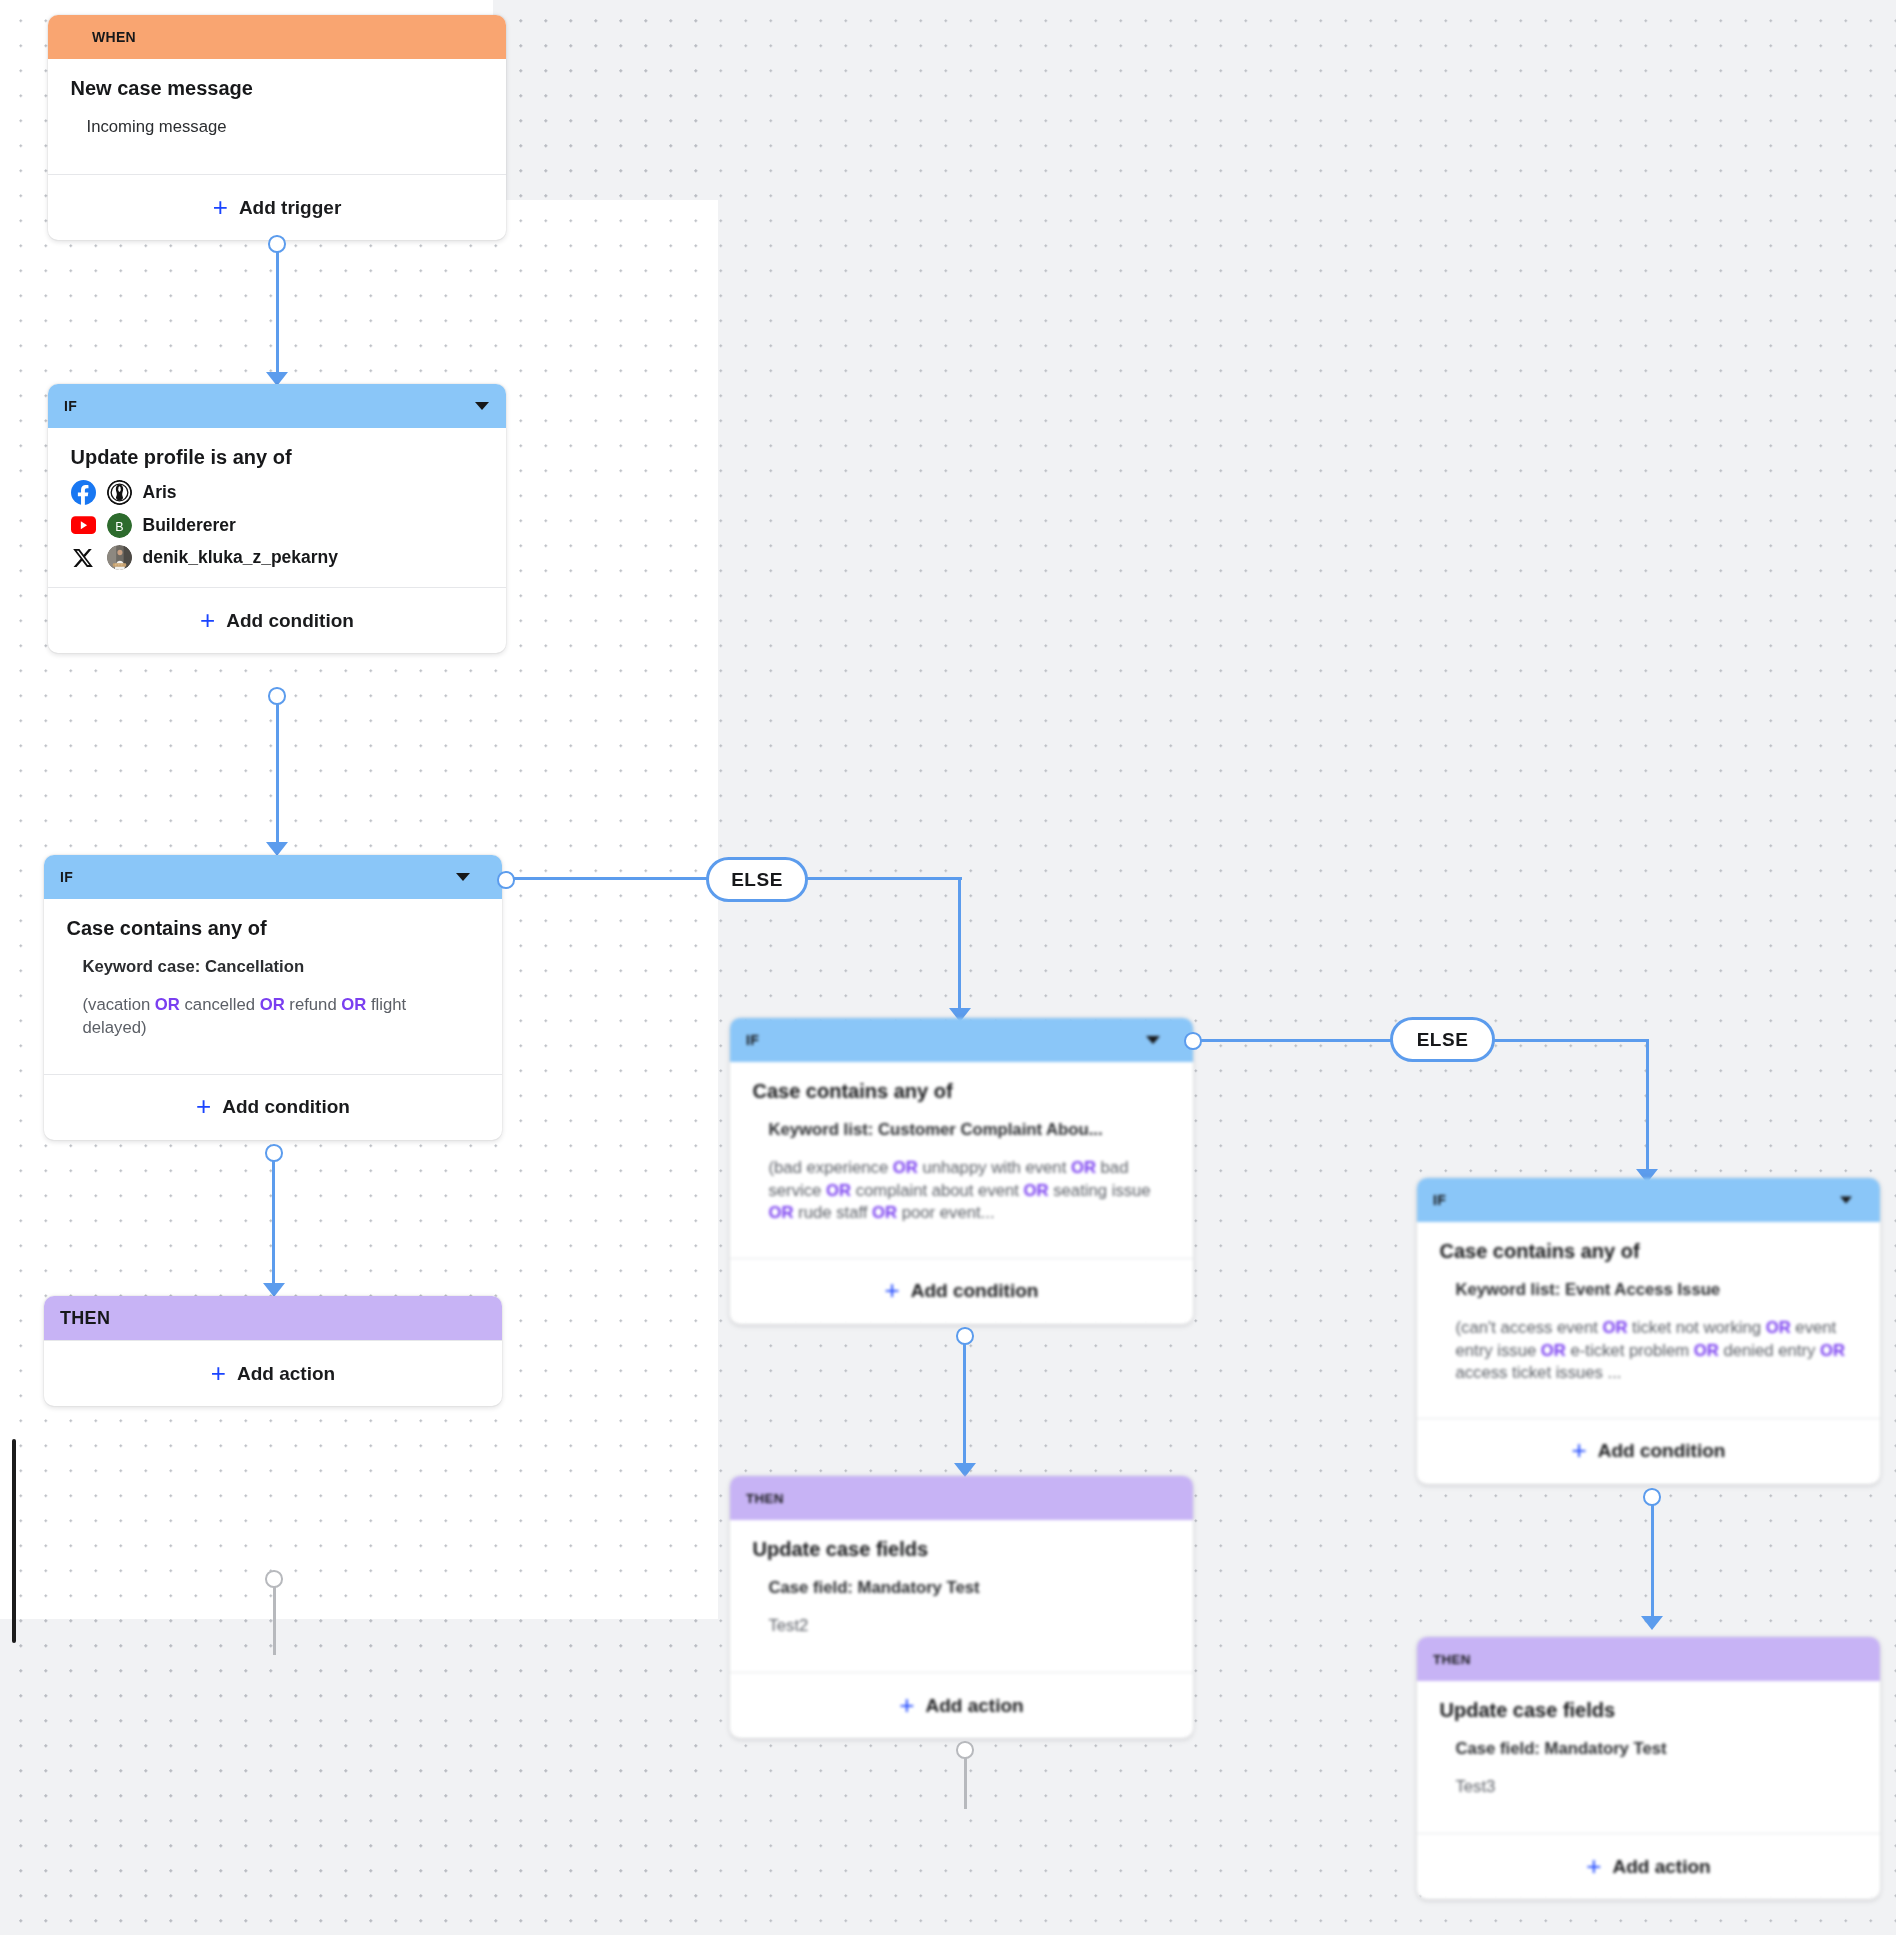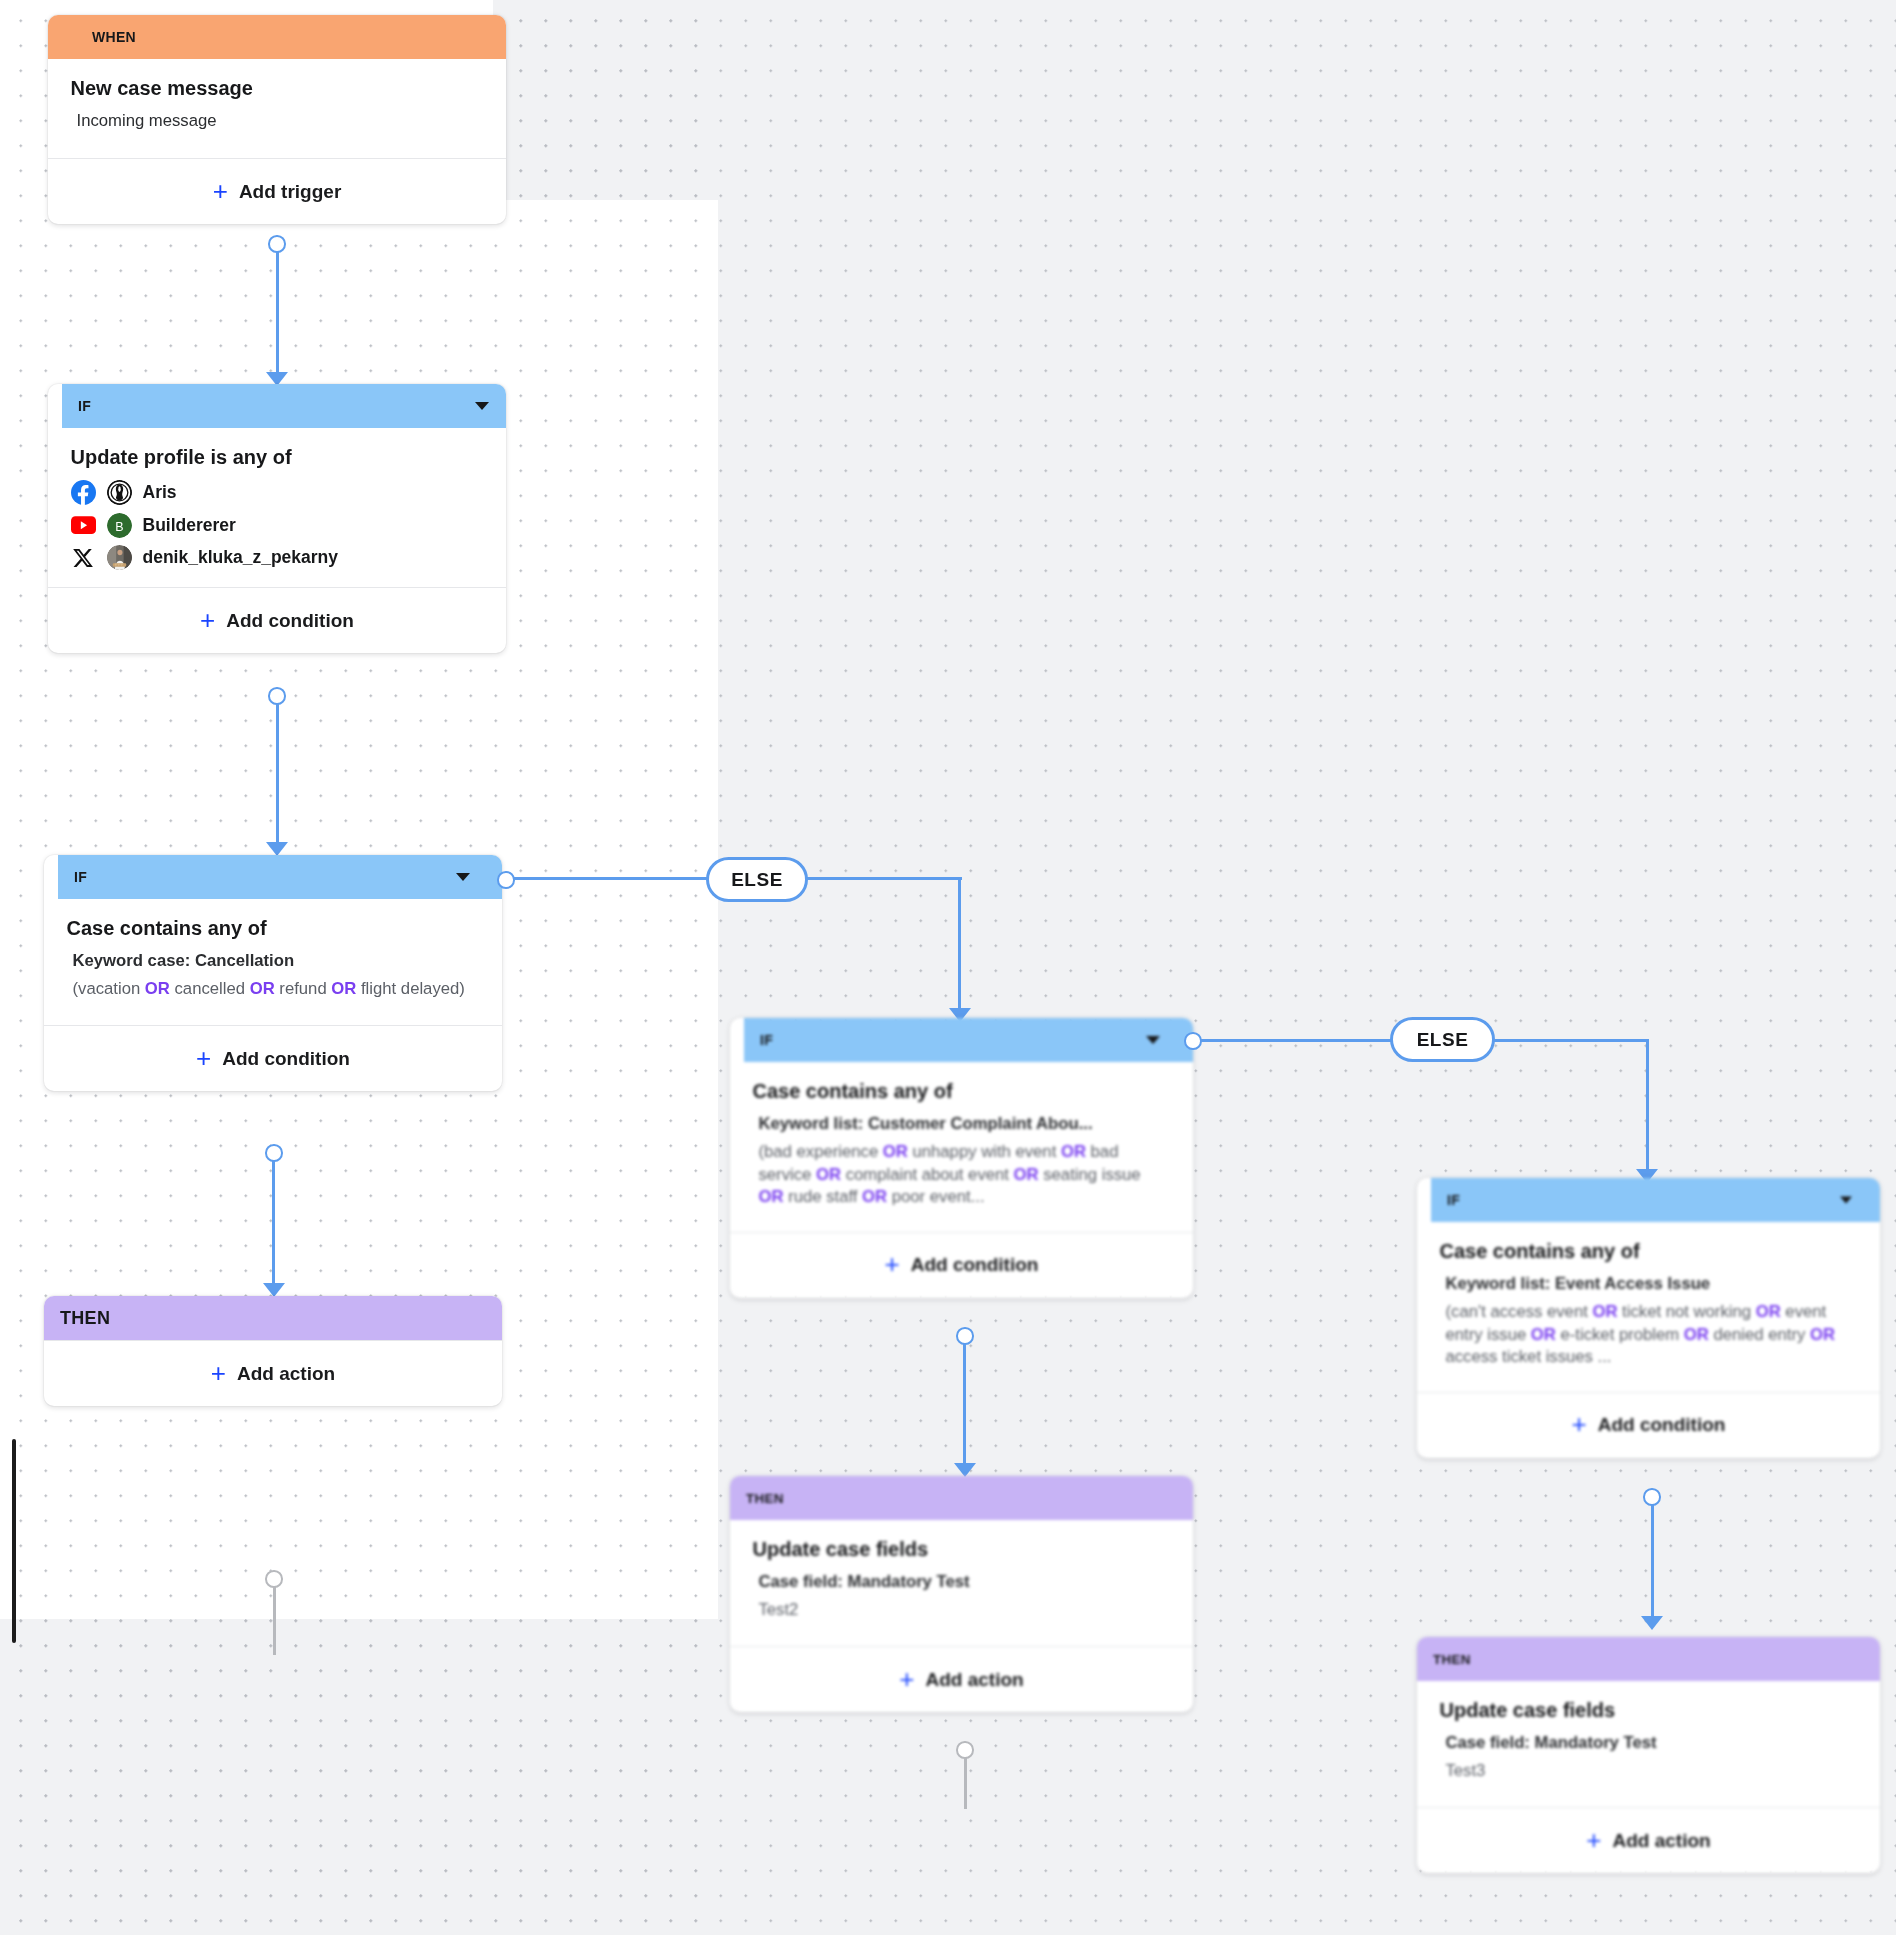--- a/index.html
+++ b/index.html
@@ -57,21 +57,21 @@
     display: flex;
     align-items: center;
     padding: 0 15px 0 16px;
     font-weight: 700;
     font-size: 14px;
     letter-spacing: 0.3px;
     color: #17181a;
     position: relative;
   }
   .node-header.when   { background: #f9a571; padding-left: 44px; }
-  .node-header.if     { background: #8ac6f8; margin-left: 14px; }
+  .node-header.if     { background: #8ac6f8; }
   .node-header.then   { background: #c7b3f5; }
 
   .header-caret {
     position: absolute;
     right: 16.7px;
     top: 50%;
     transform: translateY(-50%);
     width: 0; height: 0;
     border-left: 7.5px solid transparent;
     border-right: 7.5px solid transparent;
@@ -85,21 +85,21 @@
     font-size: 20px;
     font-weight: 700;
     color: #17181a;
     margin: 0 0 10px 0;
     line-height: 1.2;
   }
   .node-sub {
     font-size: 16.7px;
     color: #2b2d30;
     line-height: 1.35;
-    margin: 6px;
+    margin: 16px;
   }
   .node-sub.bold {
     font-weight: 700;
     margin-bottom: 5.8px;
   }
   .node-sub.muted {
     color: #5b5f66;
   }
   .kw-or { color: #7a3ff0; font-weight: 700; }
 

